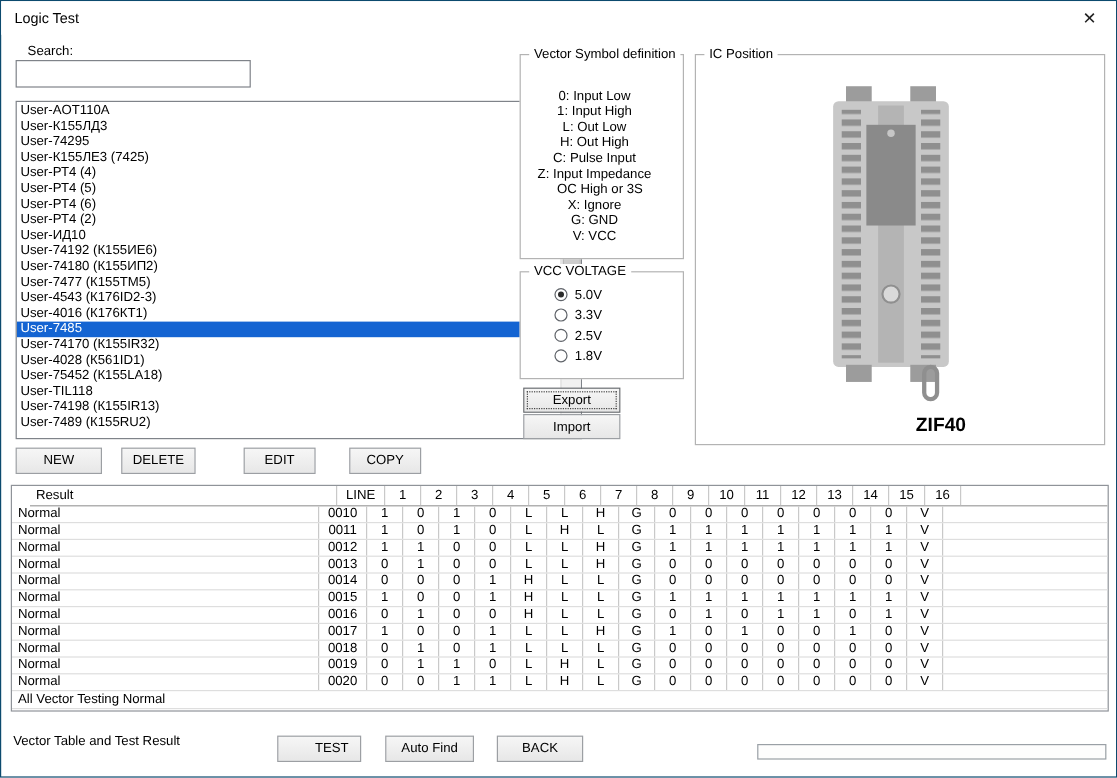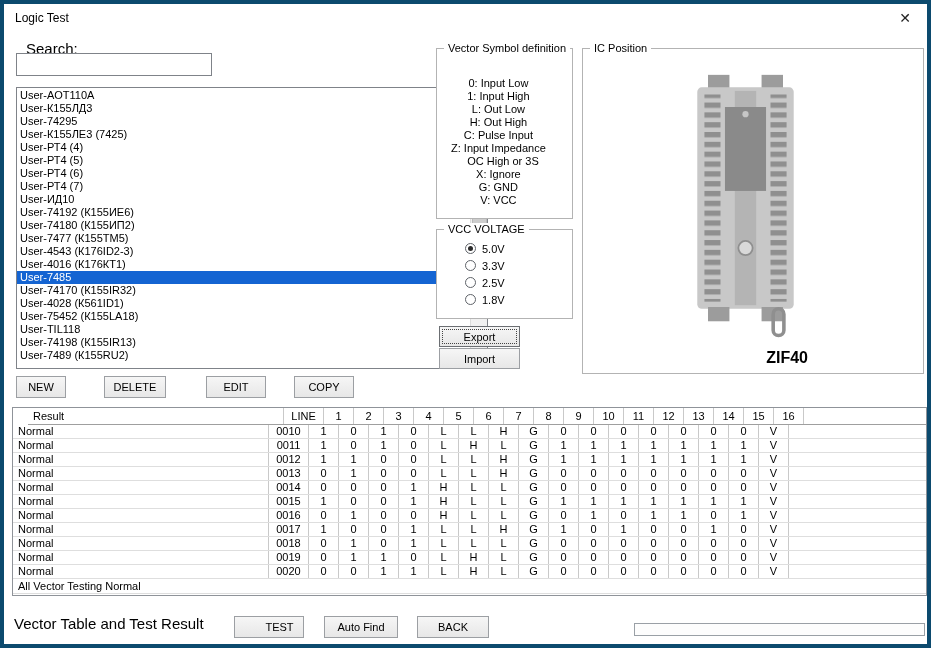--- a/index.html
+++ b/index.html
@@ -4,33 +4,33 @@
 <style>
   * { box-sizing: border-box; margin: 0; padding: 0; }
   html,body { width: 931px; height: 648px; }
   body {
     font-family: "Liberation Sans", sans-serif;
     background: #e8e8e8;
     overflow: hidden;
   }
   .window {
     position: absolute; left: 0; top: 0; width: 931px; height: 648px;
-    background: #ffffff; border: 4px solid #0c4a6e; text-decoration: underline;
+    background: #ffffff; border: 1px solid #0c4a6e; text-decoration: underline;
   }
   .titlebar {
     position: absolute; left: 0; top: 0; right: 0; height: 28px;
     background: #ffffff; display: flex; align-items: center;
   }
   .titlebar .title { font-size: 12px; color: #000; padding-left: 11px; }
   .close-btn {
     position: absolute; right: 6px; top: 2px; width: 32px; height: 24px;
     display: flex; align-items: center; justify-content: center;
     font-size: 14px; color: #222; cursor: pointer;
   }
-  .label { font-size: 15px; color: #000; position: absolute; }
+  .label { font-size: 11px; color: #000; position: absolute; }
 
   
   .search-label { left: 22px; top: 36px; }
   .search-input {
     position: absolute; left: 12px; top: 49px; width: 196px; height: 23px;
     border: 1px solid #7f8389; background: #fff; font-size: 11px;
     font-family: "Liberation Sans", sans-serif; padding: 0 4px;
   }
 
   
@@ -60,21 +60,21 @@
   }
 
   
   .btn {
     position: absolute; height: 22px;
     background: linear-gradient(#f6f6f6, #e7e7e7);
     border: 1px solid #9c9fa3; font-size: 11px; color: #000;
     font-family: "Liberation Sans", sans-serif;
     display: flex; align-items: center; justify-content: center; cursor: pointer;
   }
-  .btn-new    { left: 12px;  top: 372px; width: 50px; }
+  .btn-new    { left: 12px;  top: 372px; width: 72px; }
   .btn-delete { left: 100px; top: 372px; width: 62px; }
   .btn-edit   { left: 202px; top: 372px; width: 60px; }
   .btn-copy   { left: 290px; top: 372px; width: 60px; }
 
   
   .groupbox {
     position: absolute; border: 1px solid #b3b3b3; background: #fff;
   }
   .groupbox > .gb-title {
     position: absolute; top: -7px; left: 7px; background: #fff;
@@ -155,21 +155,21 @@
 
   <div class="listbox">
     <div class="list-items">
         <div class="list-item">User-AOT110A</div>
         <div class="list-item">User-К155ЛД3</div>
         <div class="list-item">User-74295</div>
         <div class="list-item">User-К155ЛЕ3 (7425)</div>
         <div class="list-item">User-РТ4 (4)</div>
         <div class="list-item">User-РТ4 (5)</div>
         <div class="list-item">User-РТ4 (6)</div>
-        <div class="list-item">User-РТ4 (7)</div>
+        <div class="list-item">User-РТ4 (2)</div>
         <div class="list-item">User-ИД10</div>
         <div class="list-item">User-74192 (К155ИЕ6)</div>
         <div class="list-item">User-74180 (К155ИП2)</div>
         <div class="list-item">User-7477 (К155ТМ5)</div>
         <div class="list-item">User-4543 (К176ID2-3)</div>
         <div class="list-item">User-4016 (К176КТ1)</div>
         <div class="list-item selected">User-7485</div>
         <div class="list-item">User-74170 (К155IR32)</div>
         <div class="list-item">User-4028 (К561ID1)</div>
         <div class="list-item">User-75452 (К155LA18)</div>

